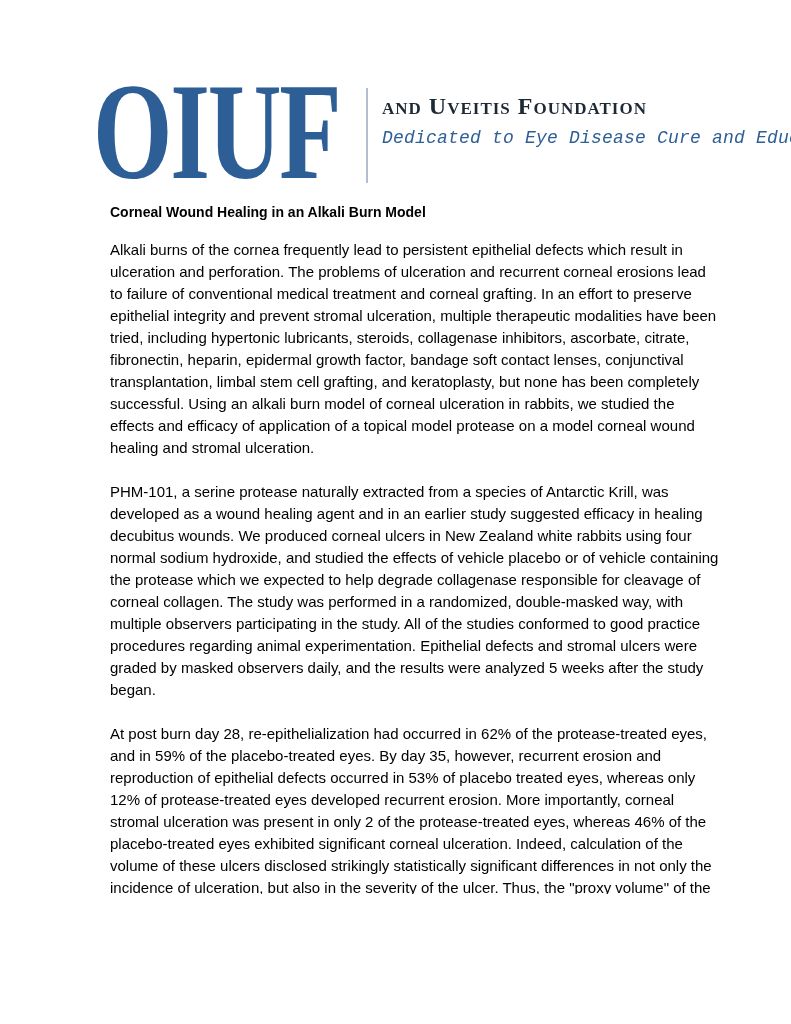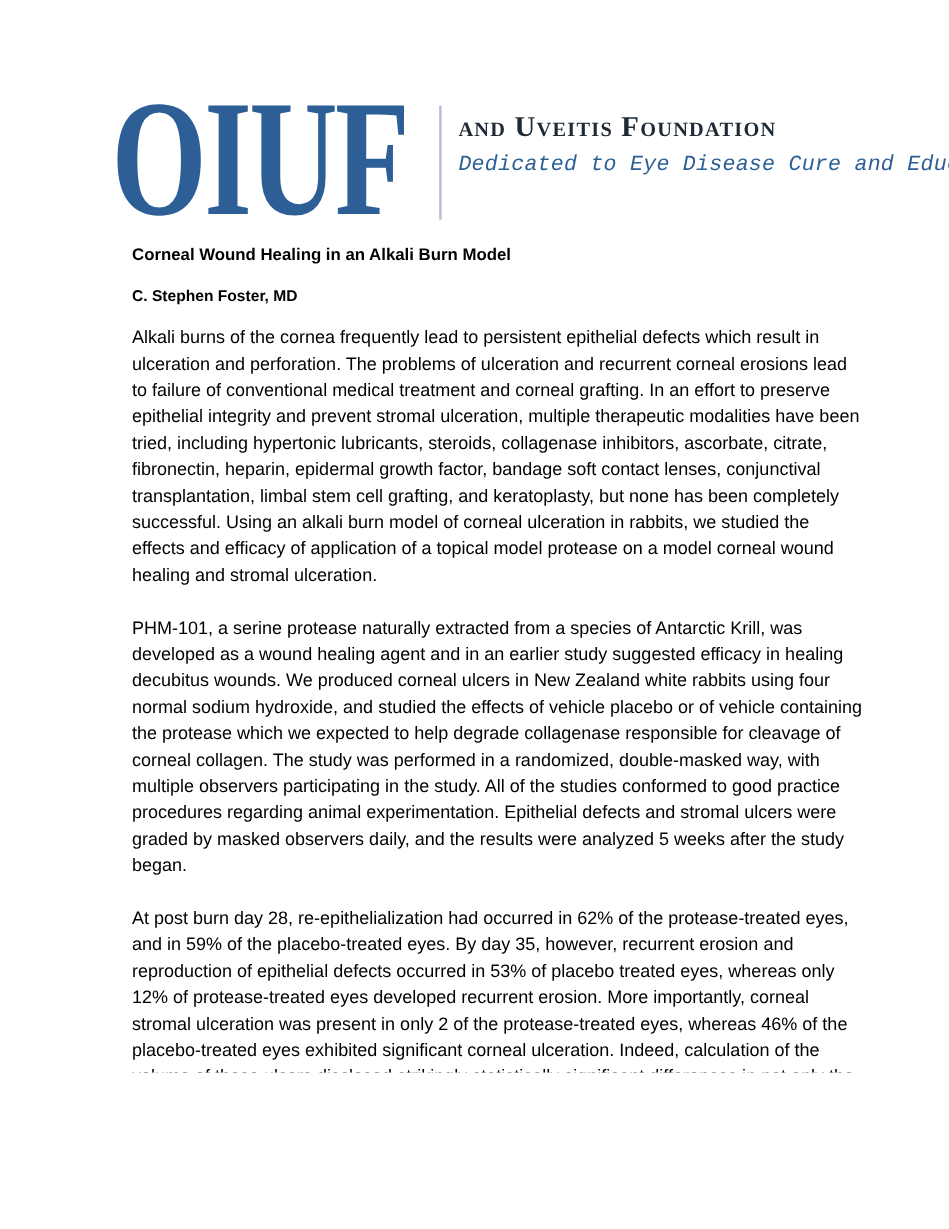--- a/index.html
+++ b/index.html
@@ -100,19 +100,18 @@
     <div class="logo-acronym">OIUF</div>
     <div class="logo-divider"></div>
     <div class="logo-text">
       <div class="logo-name-line">and Uveitis Foundation</div>
       <div class="logo-tagline">Dedicated to Eye Disease Cure and Education</div>
     </div>
   </header>
 
   <main class="article">
     <h1 class="article-title">Corneal Wound Healing in an Alkali Burn Model</h1>
-    <h2 class="article-author">C. Stephen Foster, MD</h2>
     <p class="body-para">Alkali burns of the cornea frequently lead to persistent epithelial defects which result in ulceration and perforation. The problems of ulceration and recurrent corneal erosions lead to failure of conventional medical treatment and corneal grafting. In an effort to preserve epithelial integrity and prevent stromal ulceration, multiple therapeutic modalities have been tried, including hypertonic lubricants, steroids, collagenase inhibitors, ascorbate, citrate, fibronectin, heparin, epidermal growth factor, bandage soft contact lenses, conjunctival transplantation, limbal stem cell grafting, and keratoplasty, but none has been completely successful. Using an alkali burn model of corneal ulceration in rabbits, we studied the effects and efficacy of application of a topical model protease on a model corneal wound healing and stromal ulceration.</p>
     <p class="body-para">PHM-101, a serine protease naturally extracted from a species of Antarctic Krill, was developed as a wound healing agent and in an earlier study suggested efficacy in healing decubitus wounds. We produced corneal ulcers in New Zealand white rabbits using four normal sodium hydroxide, and studied the effects of vehicle placebo or of vehicle containing the protease which we expected to help degrade collagenase responsible for cleavage of corneal collagen. The study was performed in a randomized, double-masked way, with multiple observers participating in the study. All of the studies conformed to good practice procedures regarding animal experimentation. Epithelial defects and stromal ulcers were graded by masked observers daily, and the results were analyzed 5 weeks after the study began.</p>
     <p class="body-para">At post burn day 28, re-epithelialization had occurred in 62% of the protease-treated eyes, and in 59% of the placebo-treated eyes. By day 35, however, recurrent erosion and reproduction of epithelial defects occurred in 53% of placebo treated eyes, whereas only 12% of protease-treated eyes developed recurrent erosion. More importantly, corneal stromal ulceration was present in only 2 of the protease-treated eyes, whereas 46% of the placebo-treated eyes exhibited significant corneal ulceration. Indeed, calculation of the volume of these ulcers disclosed strikingly statistically significant differences in not only the incidence of ulceration, but also in the severity of the ulcer. Thus, the "proxy volume" of the 2-day 35 ulcers in the protease-treated group was 3 units, whereas the "proxy volume" of the 6 ulcers in the placebo-treated eyes was 17.76 units.</p>
   </main>
 
 </div>
 
 </body></html>

